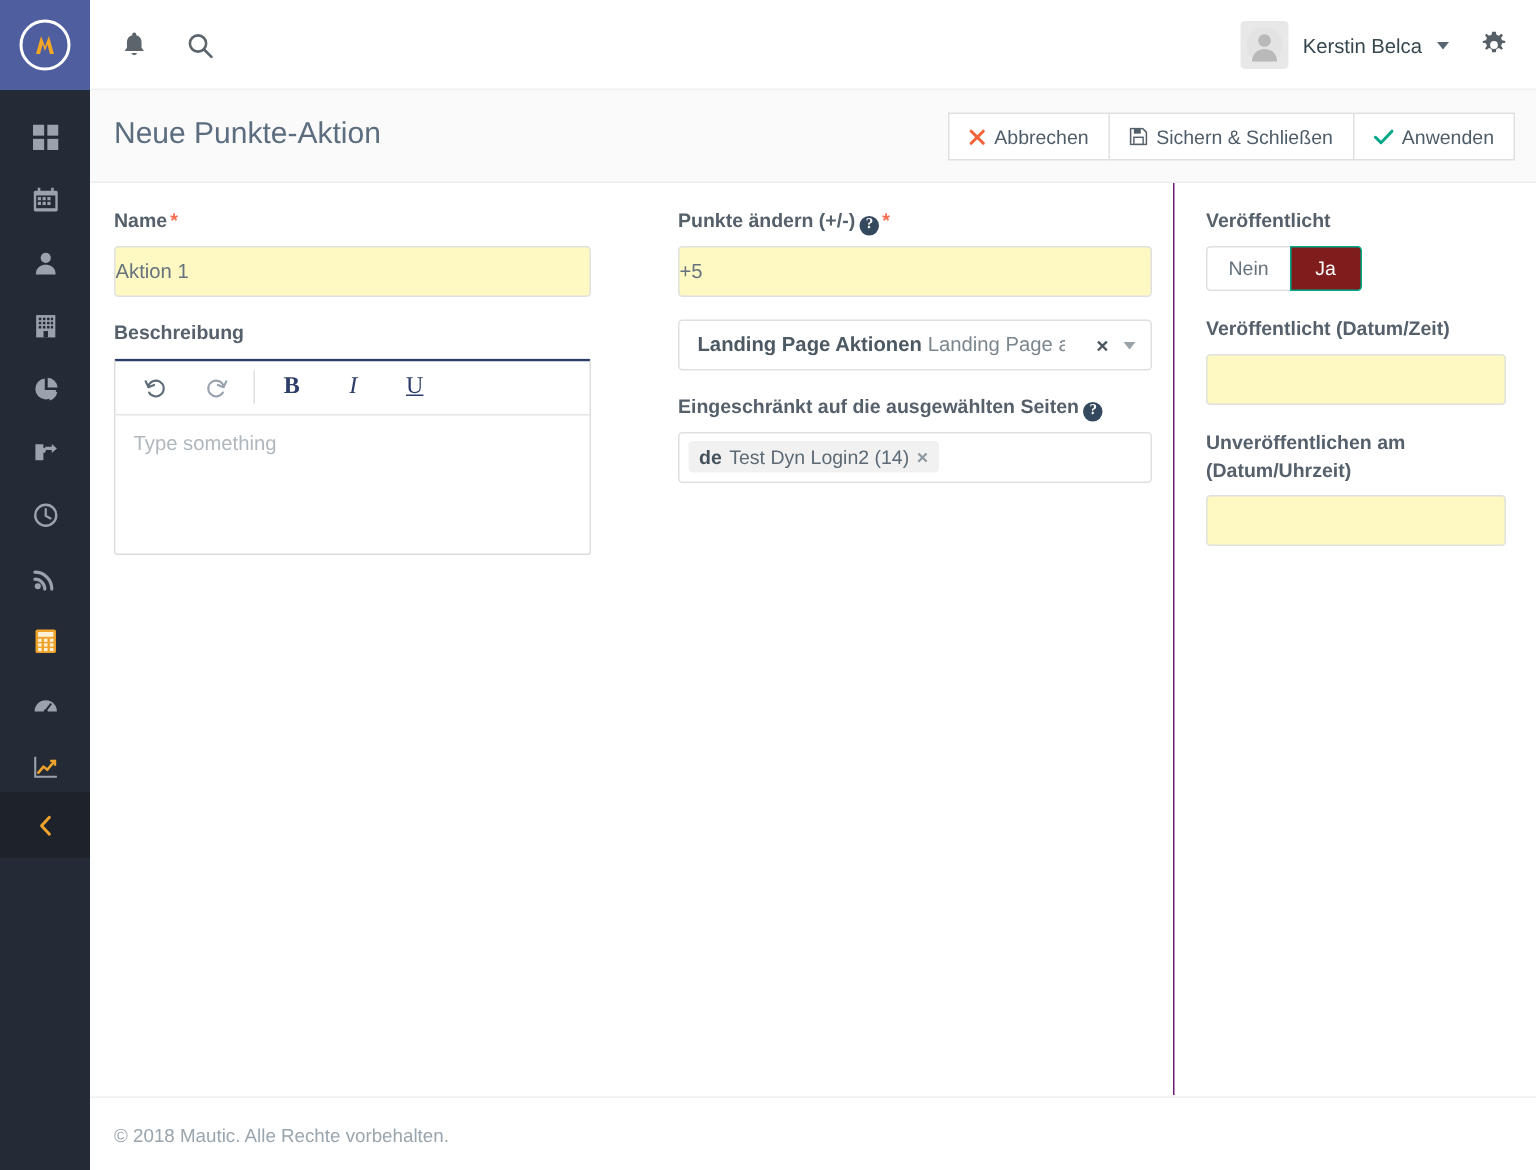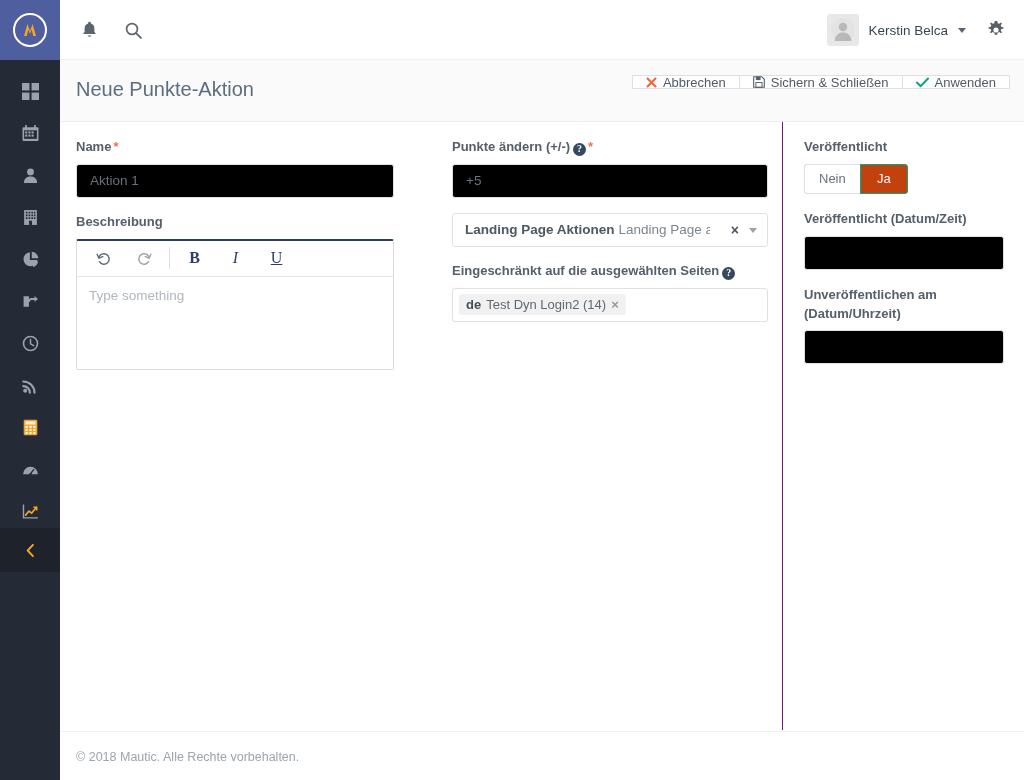--- a/index.html
+++ b/index.html
@@ -101,21 +101,21 @@
   }
   .page-title {
     position: absolute; left: 16px; top: 18px;
     font-size: 20px; color: #5b6d7f; font-weight: 400;
   }
   .btn-group {
     position: absolute; right: 14px; top: 15px;
     display: flex;
   }
   .btn {
-    height: 14px;
+    height: 32px;
     background: #ffffff;
     border: 1px solid #e0e0e0;
     border-right: none;
     display: flex; align-items: center; gap: 6px;
     padding: 0 13px;
     font-size: 13px; color: #4e5c68;
     cursor: pointer;
   }
   .btn:last-child { border-right: 1px solid #e0e0e0; }
   .btn .bi { display: flex; align-items: center; }
@@ -156,23 +156,23 @@
     background: #34495e; color: #fff;
     font-size: 10px; font-weight: bold;
     vertical-align: -1px; margin-left: 3px;
     font-family: "Liberation Serif", serif;
     cursor: pointer;
   }
 
   .form-control {
     width: 100%; height: 34px;
     border: 1px solid #e0e0e0; border-radius: 3px;
-    background: #000000;
+    background: #fef9c3;
     font-size: 13.5px; color: #66737d;
-    padding: 0 13px; outline: none;
+    padding: 0 0; outline: none;
     font-family: "Liberation Sans", sans-serif;
   }
   .form-control::placeholder { color: #b4bcc2; }
   .field { margin-bottom: 15px; }
 
   
   .select2 {
     position: relative;
     width: 100%; height: 34px;
     border: 1px solid #e0e0e0; border-radius: 3px;
@@ -247,21 +247,21 @@
   .btn-toggle-group { display: flex; }
   .tgl {
     height: 30px; min-width: 48px;
     border: 1px solid #e0e0e0;
     background: #ffffff; color: #66737d;
     font-size: 13px; display: flex; align-items: center; justify-content: center;
     cursor: pointer; padding: 0 14px;
   }
   .tgl.first { border-radius: 3px 0 0 3px; border-right: none; }
   .tgl.last  { border-radius: 0 3px 3px 0; }
-  .tgl.on { background: #c2410c; border-color: #00a888; color: #fff; }
+  .tgl.on { background: #7f1d1d; border-color: #00a888; color: #fff; }
 
   .side-field { margin-bottom: 16px; }
 
   
   .footer {
     position: absolute; left: 60px; top: 731px;
     width: 964px; height: 49px;
     background: #ffffff;
     border-top: 1px solid #f0f0f0;
   }

